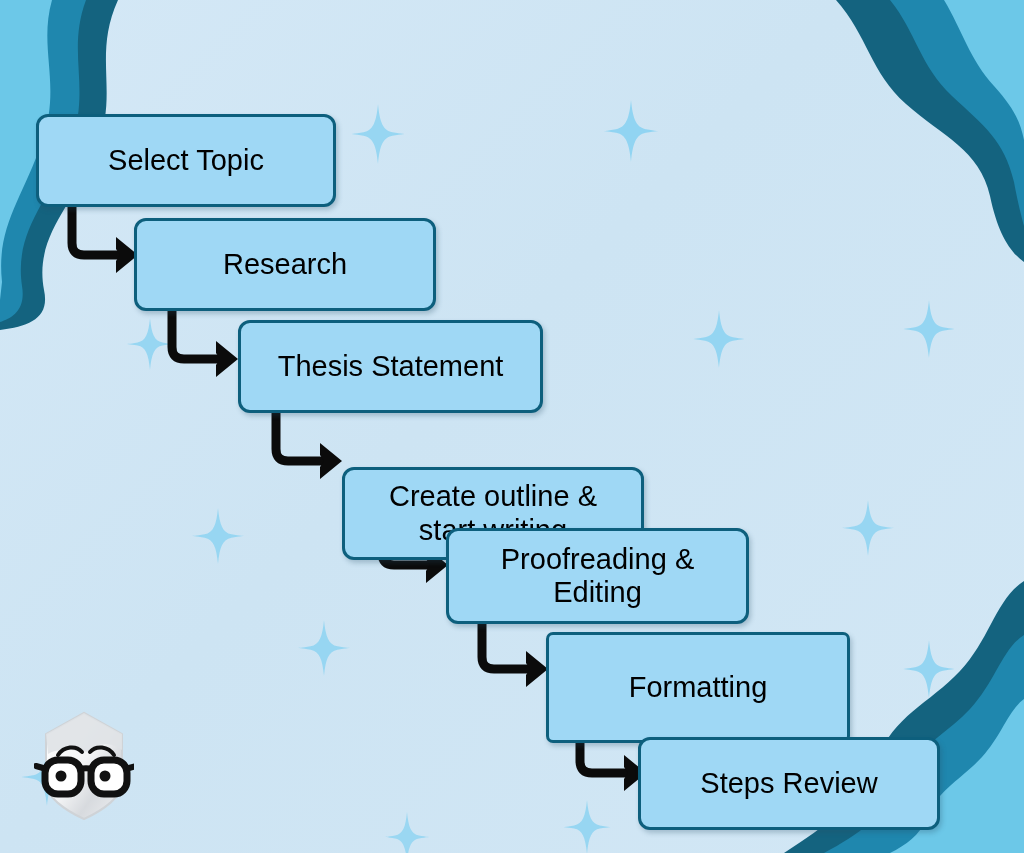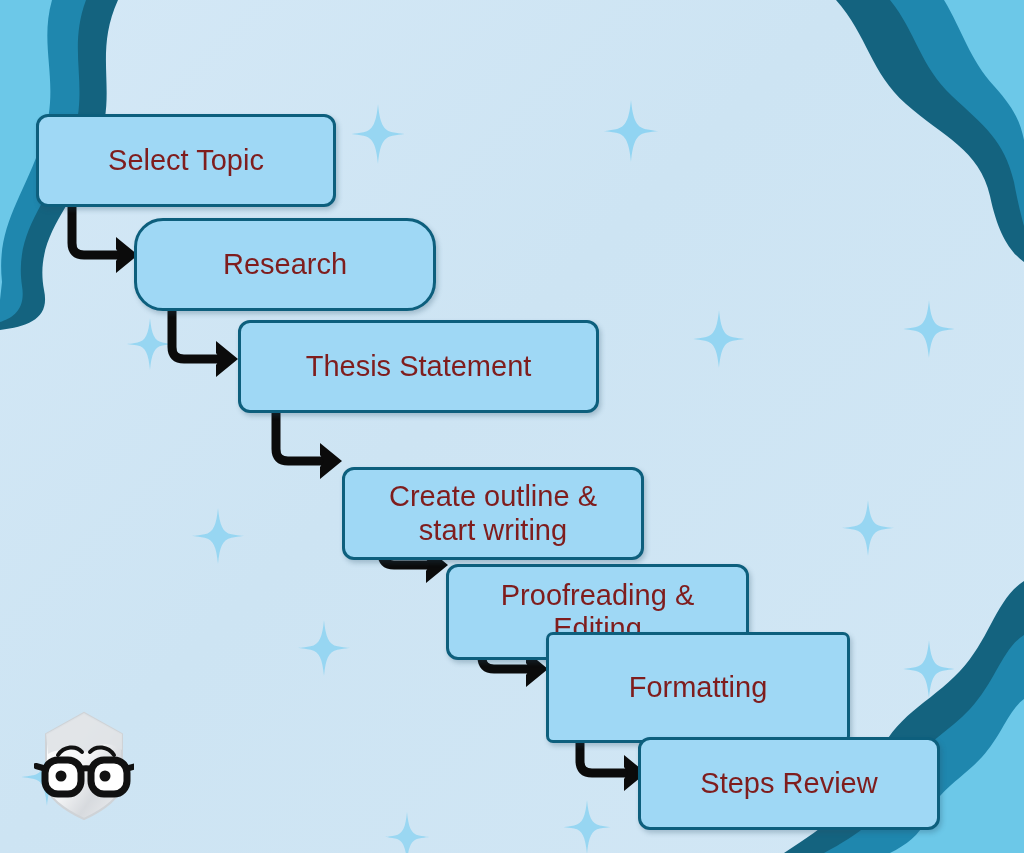--- a/index.html
+++ b/index.html
@@ -43,21 +43,21 @@
   .flow-box{
     position:absolute;
     box-sizing:border-box;
     background:#9fd8f5;
     border:3px solid #0d5f7d;
     border-radius:12px;
     display:flex;
     align-items:center;
     justify-content:center;
     text-align:center;
-    color:#7f1d1d;
+    color:#000000;
     font-size:29px;
     line-height:1.15;
     padding:4px 10px;
     box-shadow:2px 3px 5px rgba(40,80,105,.28);
   }
 
   
   .arrow-svg{position:absolute;pointer-events:none;}
 
   
@@ -164,30 +164,30 @@
         <path d="M10,2 L10,40 Q10,52 22,52 L62,52" fill="none" stroke="#0b0b0b" stroke-width="9" stroke-linecap="butt"></path>
         <path d="M54,34 L76,52 L54,70 L54,58 L58,52 L54,46 Z" fill="#0b0b0b"></path>
       </svg>
       <svg class="arrow-svg" width="90" height="72" viewBox="0 0 90 72" style="left: 570px; top: 721px;">
         <path d="M10,2 L10,40 Q10,52 22,52 L62,52" fill="none" stroke="#0b0b0b" stroke-width="9" stroke-linecap="butt"></path>
         <path d="M54,34 L76,52 L54,70 L54,58 L58,52 L54,46 Z" fill="#0b0b0b"></path>
       </svg>
       <div class="flow-box" style="left: 36px; top: 114px; width: 300px; height: 93px; background: rgb(159, 216, 245); border-color: rgb(13, 95, 125);">
         <span>Select Topic</span>
       </div>
-      <div class="flow-box" style="left: 134px; top: 218px; width: 302px; height: 93px; background: rgb(159, 216, 245); border-color: rgb(13, 95, 125); border-radius: 29px;">
+      <div class="flow-box" style="left: 134px; top: 218px; width: 302px; height: 93px; background: rgb(159, 216, 245); border-color: rgb(13, 95, 125);">
         <span>Research</span>
       </div>
-      <div class="flow-box" style="left: 238px; top: 320px; width: 361px; height: 93px; background: rgb(159, 216, 245); border-color: rgb(13, 95, 125);">
+      <div class="flow-box" style="left: 238px; top: 320px; width: 305px; height: 93px; background: rgb(159, 216, 245); border-color: rgb(13, 95, 125);">
         <span>Thesis Statement</span>
       </div>
       <div class="flow-box" style="left: 342px; top: 424px; width: 302px; height: 93px; background: rgb(159, 216, 245); border-color: rgb(13, 95, 125); margin-top: 43px;">
         <span>Create outline &amp;<br>start writing</span>
       </div>
-      <div class="flow-box" style="left: 446px; top: 528px; width: 303px; height: 96px; background: rgb(159, 216, 245); border-color: rgb(13, 95, 125); margin-top: 36px;">
+      <div class="flow-box" style="left: 446px; top: 528px; width: 303px; height: 96px; background: rgb(159, 216, 245); border-color: rgb(13, 95, 125);">
         <span>Proofreading &amp;<br>Editing</span>
       </div>
       <div class="flow-box" style="left: 546px; top: 632px; width: 304px; height: 111px; background: rgb(159, 216, 245); border-color: rgb(13, 95, 125); border-radius: 7px;">
         <span>Formatting</span>
       </div>
       <div class="flow-box" style="left: 638px; top: 737px; width: 302px; height: 93px; background: rgb(159, 216, 245); border-color: rgb(13, 95, 125);">
         <span>Steps Review</span>
       </div>
     </div>
 

